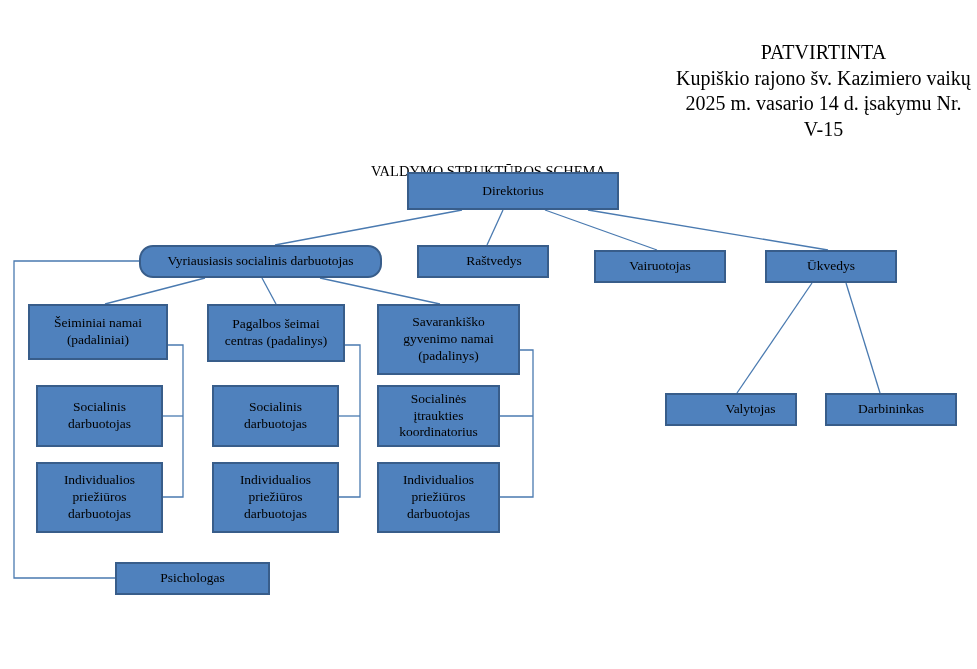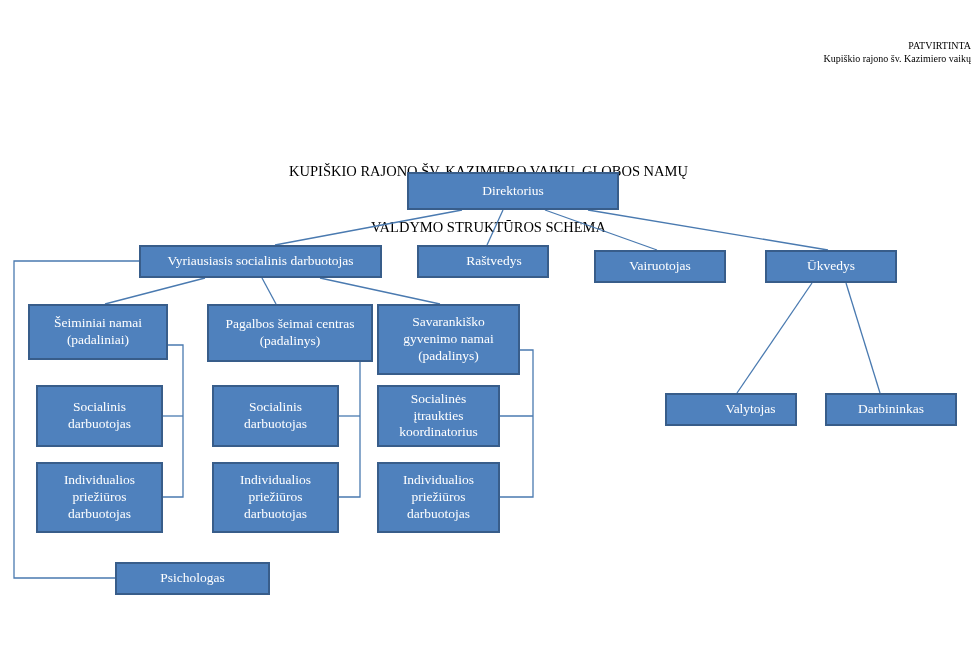--- a/index.html
+++ b/index.html
@@ -4,67 +4,67 @@
 <style>
   html,body{margin:0;padding:0;}
   body{
     width:977px;height:669px;position:relative;overflow:hidden;
     background:#ffffff;
     font-family:"Liberation Serif", serif;
     color:#000;
   }
   .approval{
     position:absolute;left:676px;top:40px;width:295px;
-    font-size:10px;line-height:1.28;text-align:right;
+    font-size:20px;line-height:1.28;text-align:center;
   }
   .title{
     position:absolute;left:0;top:124px;width:977px;
     text-align:center;font-size:14.5px;line-height:1.3;
     white-space:pre-wrap;
   }
   svg.connectors{position:absolute;left:0;top:0;width:977px;height:669px;}
   .connectors line,.connectors polyline{
     stroke:var(--connector,#4a7ab0);stroke-width:1.3;fill:none;
   }
   .node{
     position:absolute;box-sizing:border-box;
     background:var(--box-fill,#4f81bd);
     border:2px solid var(--box-border,#385d8a);
     display:flex;align-items:center;justify-content:center;
     text-align:center;font-size:13.5px;line-height:1.25;
-    padding:2px 6px;color:#ffffff;
+    padding:2px 6px;color:#000000;
   }
   .n-direktorius{left:407px;top:172px;width:212px;height:38px;}
-  .n-vyr{left:139px;top:245px;width:243px;height:33px;}
+  .n-vyr{left:139px;top:245px;width:243px;height:33px;border-radius:14px;}
   .n-rastvedys{left:417px;top:245px;width:132px;height:33px;padding-left:28px;}
   .n-vairuotojas{left:594px;top:250px;width:132px;height:33px;}
   .n-ukvedys{left:765px;top:250px;width:132px;height:33px;}
   .n-seiminiai{left:28px;top:304px;width:140px;height:56px;}
-  .n-pagalbos{left:207px;top:304px;width:166px;height:58px;}
+  .n-pagalbos{left:207px;top:304px;width:138px;height:58px;}
   .n-savarankisko{left:377px;top:304px;width:143px;height:71px;}
   .n-socdarb1{left:36px;top:385px;width:127px;height:62px;}
   .n-socdarb2{left:212px;top:385px;width:127px;height:62px;}
   .n-socitrauk{left:377px;top:385px;width:123px;height:62px;}
   .n-indiv1{left:36px;top:462px;width:127px;height:71px;}
   .n-indiv2{left:212px;top:462px;width:127px;height:71px;}
   .n-indiv3{left:377px;top:462px;width:123px;height:71px;}
   .n-valytojas{left:665px;top:393px;width:132px;height:33px;padding-left:45px;}
   .n-darbininkas{left:825px;top:393px;width:132px;height:33px;}
   .n-psichologas{left:115px;top:562px;width:155px;height:33px;}
 </style>
 </head>
 <body>
 
 <div class="approval">
   <div>PATVIRTINTA</div>
   <div>Kupiškio rajono šv. Kazimiero vaikų</div>
+  <div>2025 m. vasario 14 d. įsakymu Nr. V-15</div>
 </div>
 
 <div class="title">
-  <div>KUPIŠKIO RAJONO ŠV. KAZIMIERO VAIKŲ  GLOBOS NAMŲ</div>
   <div>VALDYMO STRUKTŪROS SCHEMA</div>
 </div>
 
 <svg class="connectors" viewBox="0 0 977 669" xmlns="http://www.w3.org/2000/svg">
 
   <line x1="462" y1="210" x2="275" y2="245"></line>
   <line x1="503" y1="210" x2="487" y2="245"></line>
   <line x1="545" y1="210" x2="657" y2="250"></line>
   <line x1="588" y1="210" x2="828" y2="250"></line>
 

